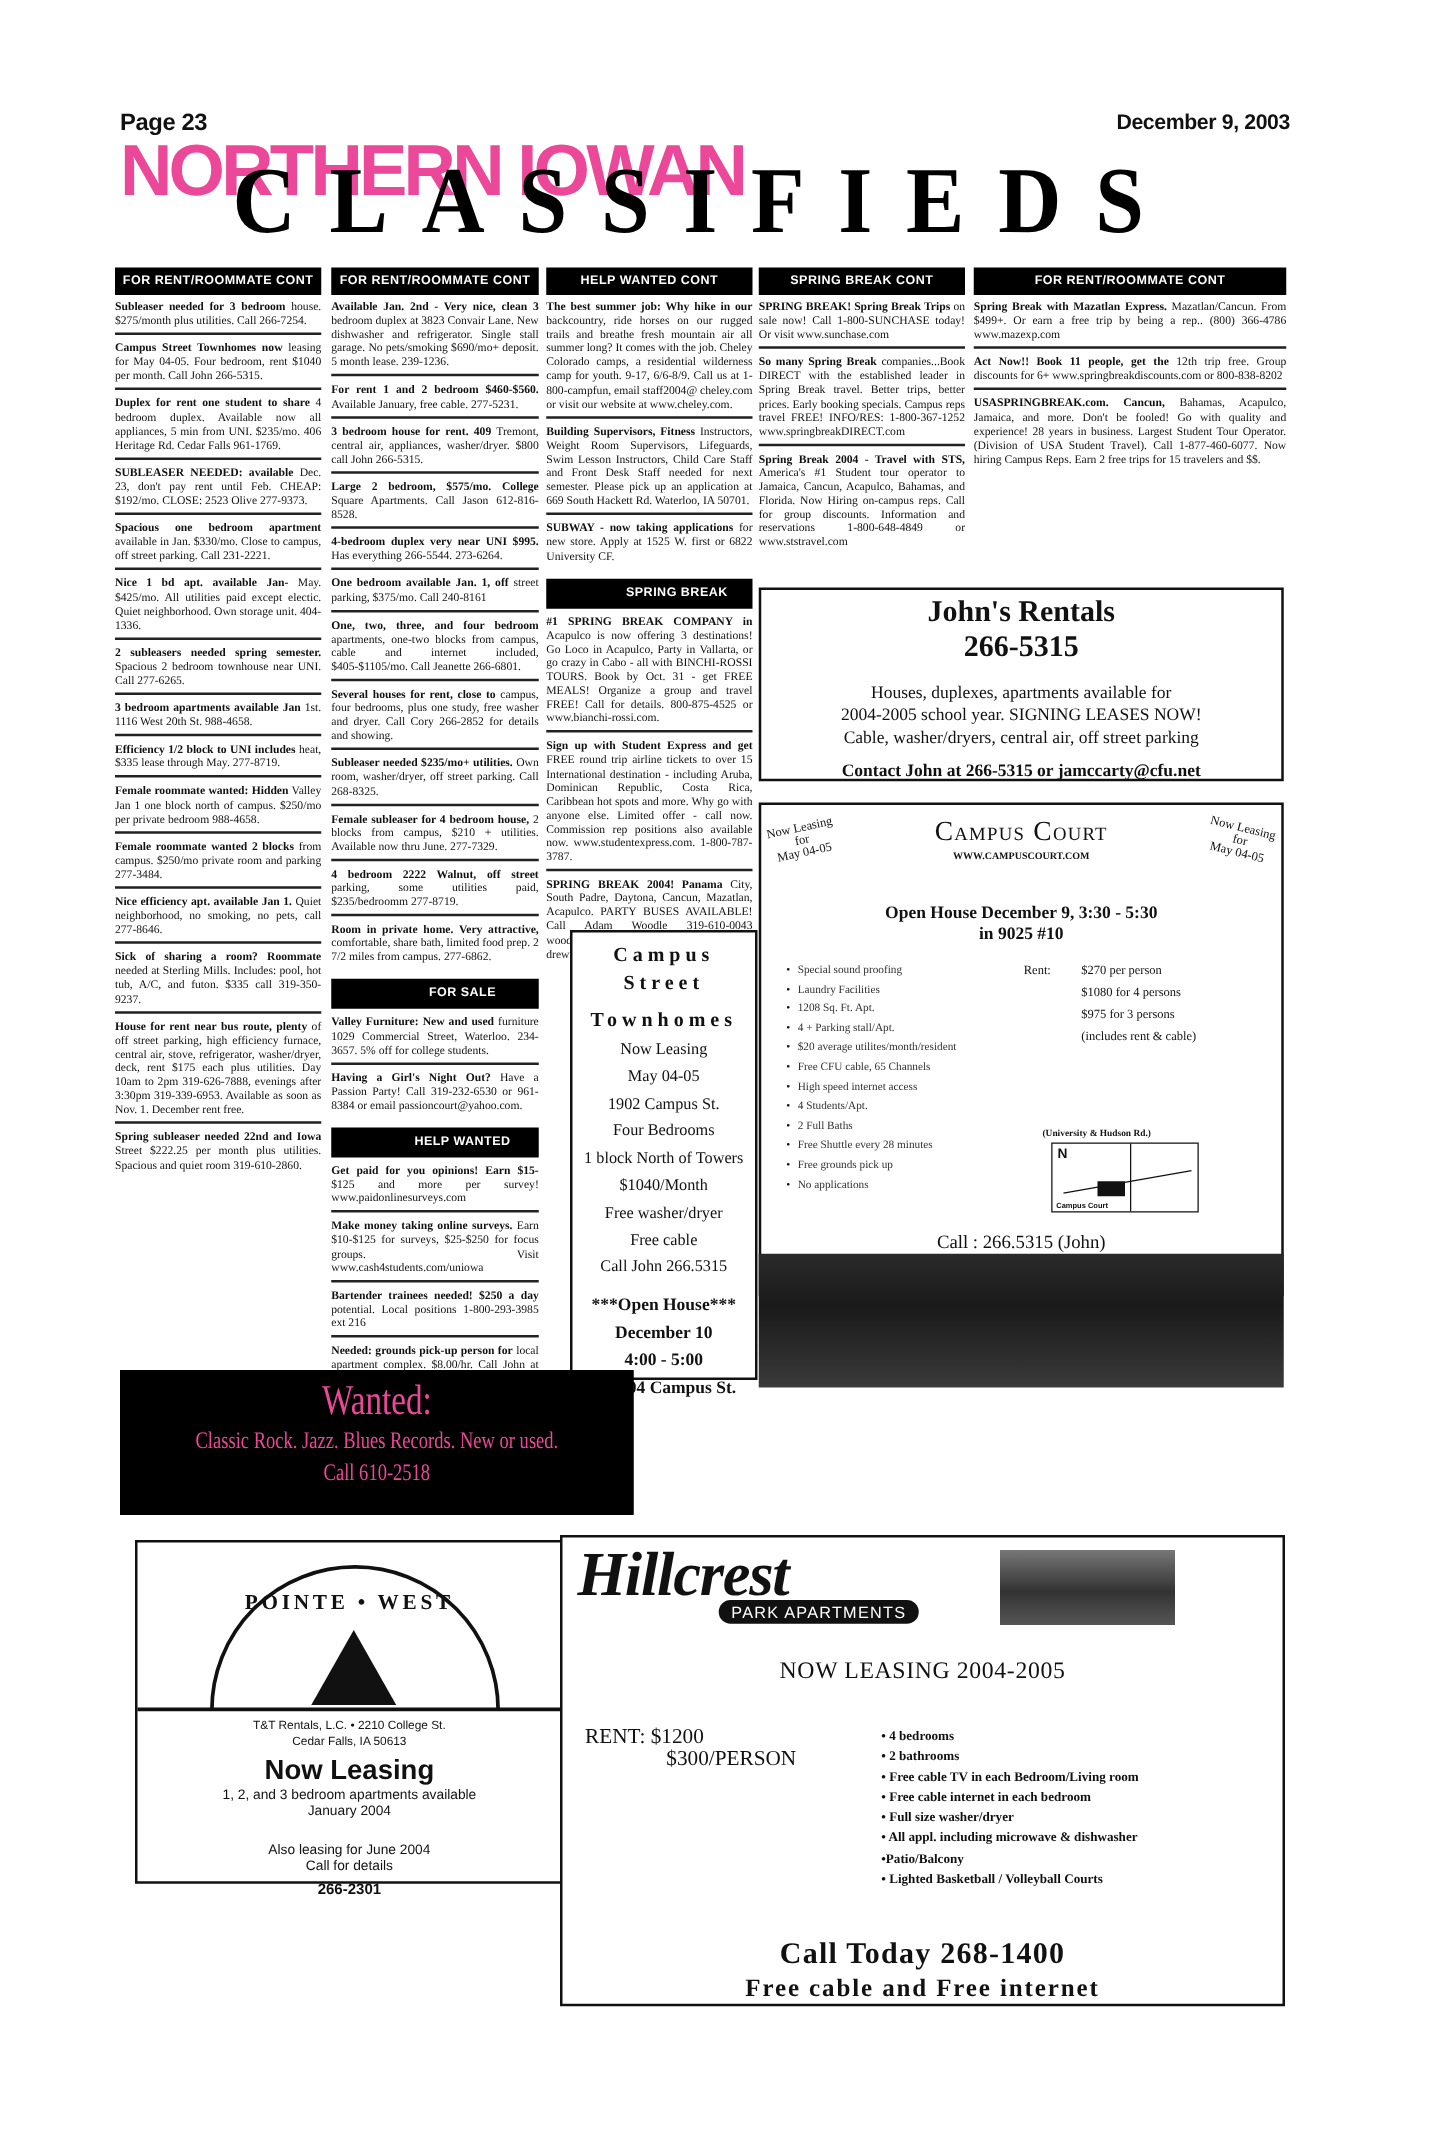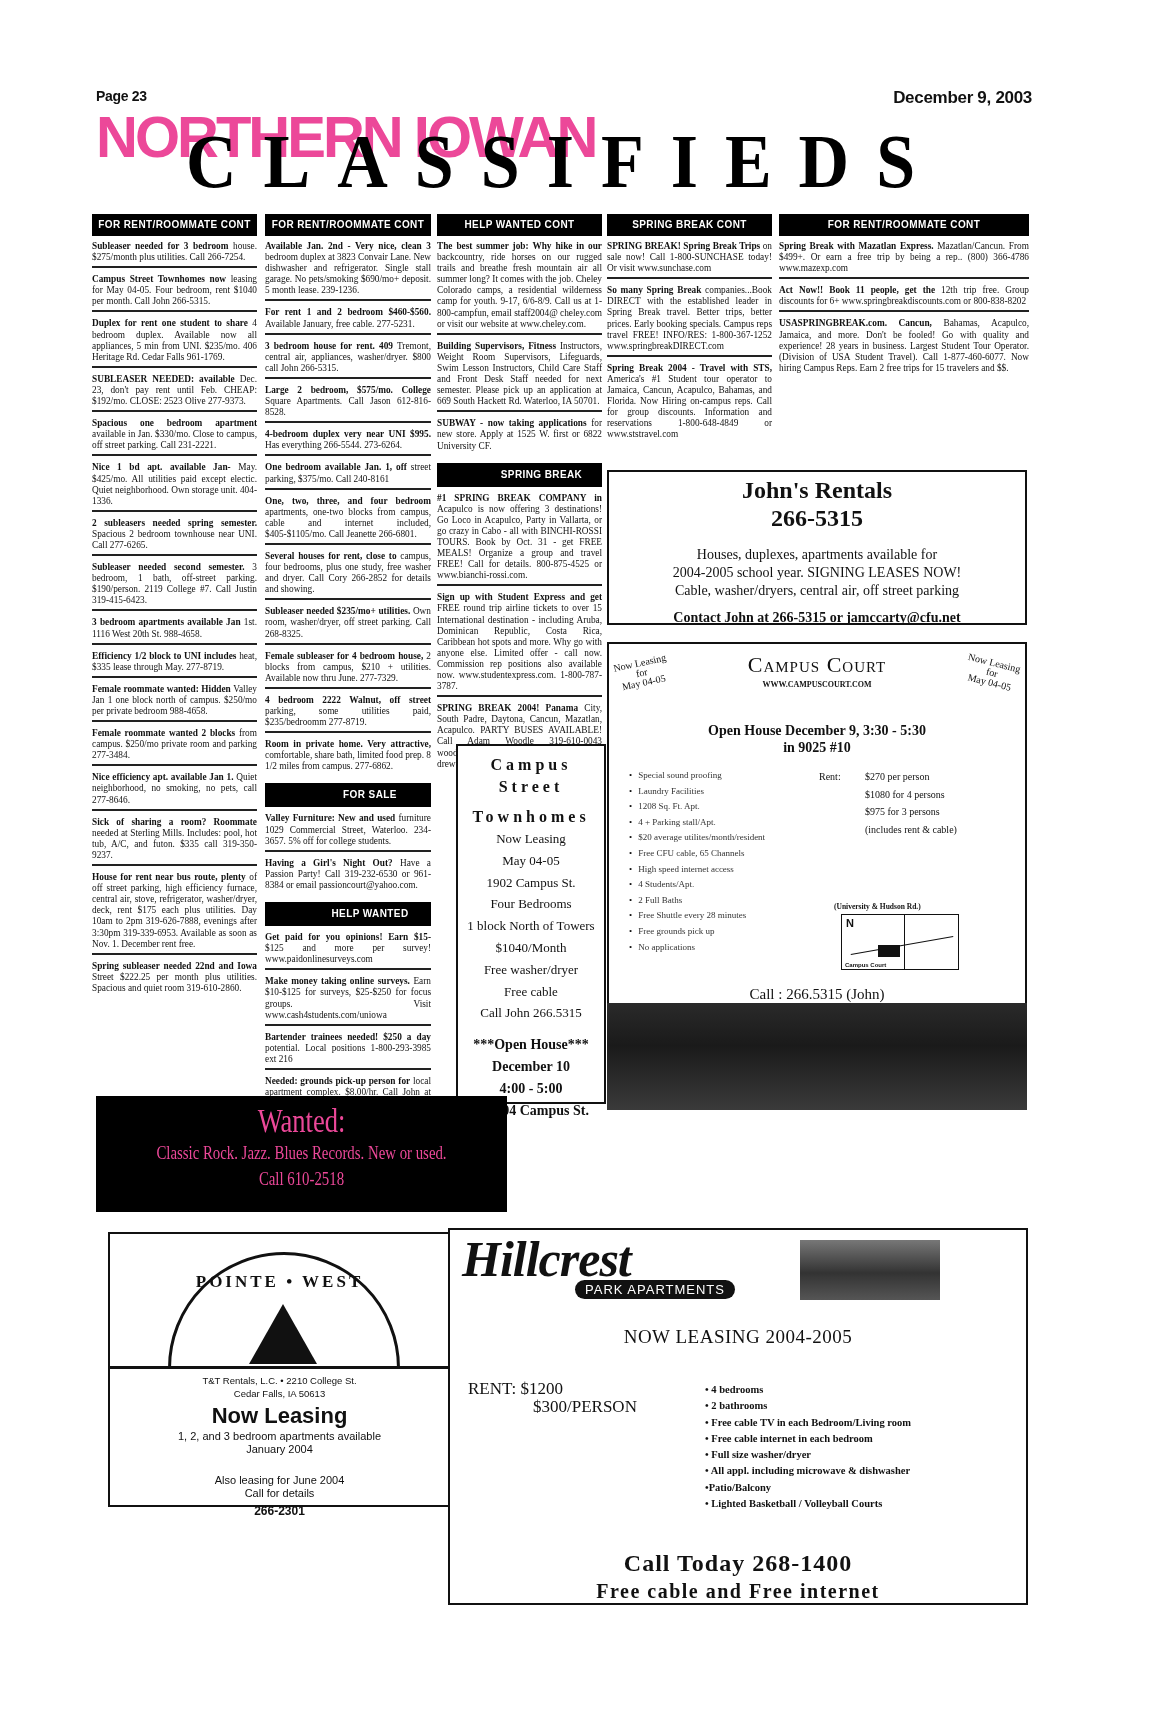--- a/index.html
+++ b/index.html
@@ -1,19 +1,19 @@
 <!DOCTYPE html>
 <html><head>
 <meta charset="utf-8">
 <style>
   * { box-sizing: border-box; margin: 0; padding: 0; }
   html, body { width: 1150px; height: 1725px; background: #ffffff; overflow: hidden; }
   body { position: relative; font-family: "Liberation Serif", serif; color: #111; }
 
-  .page-num { position: absolute; left: 96px; top: 88px; font-family: "Liberation Sans", sans-serif; font-weight: bold; font-size: 14px; letter-spacing: -0.3px; }
+  .page-num { position: absolute; left: 96px; top: 88px; font-family: "Liberation Sans", sans-serif; font-weight: bold; font-size: 19px; letter-spacing: -0.3px; }
   .page-date { position: absolute; right: 118px; top: 88px; font-family: "Liberation Sans", sans-serif; font-weight: bold; font-size: 17px; letter-spacing: -0.3px; }
   .masthead-back { position: absolute; left: 96px; top: 108px; font-family: "Liberation Sans", sans-serif; font-weight: bold; font-size: 58px; color: #ec4899; letter-spacing: -3px; line-height: 1; }
   .masthead-front { position: absolute; left: 186px; top: 124px; font-family: "Liberation Serif", serif; font-weight: bold; font-size: 70px; color: #000; letter-spacing: 27px; line-height: 1; transform: scaleY(1.08); transform-origin: top left; }
 
   .col { position: absolute; top: 214px; font-size: 9.3px; line-height: 11.1px; text-align: justify; }
   .col-header { background: #000; color: #fff; font-family: "Liberation Sans", sans-serif; font-weight: bold; font-size: 10px; text-align: center; letter-spacing: 0.4px; height: 22px; line-height: 22px; margin-bottom: 3px; }
   .section-header { background: #000; color: #fff; font-family: "Liberation Sans", sans-serif; font-weight: bold; font-size: 10px; text-align: center; letter-spacing: 0.4px; height: 24px; line-height: 24px; margin: 8px 0 4px 0; padding-left: 44px; }
   .ad { padding: 2px 0 3px 0; border-bottom: 2px solid #222; margin-bottom: 4px; }
   .ad:last-child { border-bottom: none; }
   .ad-head { font-weight: bold; }
@@ -85,21 +85,20 @@
 
 <div class="col" style="left:92px; width:165px;">
   <div class="col-header">FOR RENT/ROOMMATE CONT</div>
   <div class="ad"><span class="ad-head">Subleaser needed for 3 bedroom</span> <span>house. $275/month plus utilities. Call 266-7254.</span></div>
   <div class="ad"><span class="ad-head">Campus Street Townhomes now</span> <span>leasing for May 04-05. Four bedroom, rent $1040 per month. Call John 266-5315.</span></div>
   <div class="ad"><span class="ad-head">Duplex for rent one student to share</span> <span>4 bedroom duplex. Available now all appliances, 5 min from UNI. $235/mo. 406 Heritage Rd. Cedar Falls 961-1769.</span></div>
   <div class="ad"><span class="ad-head">SUBLEASER NEEDED: available</span> <span>Dec. 23, don't pay rent until Feb. CHEAP: $192/mo. CLOSE: 2523 Olive 277-9373.</span></div>
   <div class="ad"><span class="ad-head">Spacious one bedroom apartment</span> <span>available in Jan. $330/mo. Close to campus, off street parking. Call 231-2221.</span></div>
   <div class="ad"><span class="ad-head">Nice 1 bd apt. available Jan-</span> <span>May. $425/mo. All utilities paid except electic. Quiet neighborhood. Own storage unit. 404-1336.</span></div>
   <div class="ad"><span class="ad-head">2 subleasers needed spring semester.</span> <span>Spacious 2 bedroom townhouse near UNI. Call 277-6265.</span></div>
-  <div class="ad"><span class="ad-head">Subleaser needed second semester.</span> <span>3 bedroom, 1 bath, off-street parking. $190/person. 2119 College #7. Call Justin 319-415-6423.</span></div>
   <div class="ad"><span class="ad-head">3 bedroom apartments available Jan</span> <span>1st. 1116 West 20th St. 988-4658.</span></div>
   <div class="ad"><span class="ad-head">Efficiency 1/2 block to UNI includes</span> <span>heat, $335 lease through May. 277-8719.</span></div>
   <div class="ad"><span class="ad-head">Female roommate wanted: Hidden</span> <span>Valley Jan 1 one block north of campus. $250/mo per private bedroom 988-4658.</span></div>
   <div class="ad"><span class="ad-head">Female roommate wanted 2 blocks</span> <span>from campus. $250/mo private room and parking 277-3484.</span></div>
   <div class="ad"><span class="ad-head">Nice efficiency apt. available Jan 1.</span> <span>Quiet neighborhood, no smoking, no pets, call 277-8646.</span></div>
   <div class="ad"><span class="ad-head">Sick of sharing a room? Roommate</span> <span>needed at Sterling Mills. Includes: pool, hot tub, A/C, and futon. $335 call 319-350-9237.</span></div>
   <div class="ad"><span class="ad-head">House for rent near bus route, plenty</span> <span>of off street parking, high efficiency furnace, central air, stove, refrigerator, washer/dryer, deck, rent $175 each plus utilities. Day 10am to 2pm 319-626-7888, evenings after 3:30pm 319-339-6953. Available as soon as Nov. 1. December rent free.</span></div>
   <div class="ad"><span class="ad-head">Spring subleaser needed 22nd and Iowa</span> <span>Street $222.25 per month plus utilities. Spacious and quiet room 319-610-2860.</span></div>
 </div>
 
@@ -109,21 +108,21 @@
   <div class="ad"><span class="ad-head">For rent 1 and 2 bedroom $460-$560.</span> <span>Available January, free cable. 277-5231.</span></div>
   <div class="ad"><span class="ad-head">3 bedroom house for rent. 409</span> <span>Tremont, central air, appliances, washer/dryer. $800 call John 266-5315.</span></div>
   <div class="ad"><span class="ad-head">Large 2 bedroom, $575/mo. College</span> <span>Square Apartments. Call Jason 612-816-8528.</span></div>
   <div class="ad"><span class="ad-head">4-bedroom duplex very near UNI $995.</span> <span>Has everything 266-5544. 273-6264.</span></div>
   <div class="ad"><span class="ad-head">One bedroom available Jan. 1, off</span> <span>street parking, $375/mo. Call 240-8161</span></div>
   <div class="ad"><span class="ad-head">One, two, three, and four bedroom</span> <span>apartments, one-two blocks from campus, cable and internet included, $405-$1105/mo. Call Jeanette 266-6801.</span></div>
   <div class="ad"><span class="ad-head">Several houses for rent, close to</span> <span>campus, four bedrooms, plus one study, free washer and dryer. Call Cory 266-2852 for details and showing.</span></div>
   <div class="ad"><span class="ad-head">Subleaser needed $235/mo+ utilities.</span> <span>Own room, washer/dryer, off street parking. Call 268-8325.</span></div>
   <div class="ad"><span class="ad-head">Female subleaser for 4 bedroom house,</span> <span>2 blocks from campus, $210 + utilities. Available now thru June. 277-7329.</span></div>
   <div class="ad"><span class="ad-head">4 bedroom 2222 Walnut, off street</span> <span>parking, some utilities paid, $235/bedroomm 277-8719.</span></div>
-  <div class="ad" style="border-bottom:none;"><span class="ad-head">Room in private home. Very attractive,</span> <span>comfortable, share bath, limited food prep. 8 1/2 miles from campus. 277-6862.</span></div>
+  <div class="ad" style="border-bottom:none;"><span class="ad-head">Room in private home. Very attractive,</span> <span>comfortable, share bath, limited food prep. 2 7/2 miles from campus. 277-6862.</span></div>
   <div class="section-header">FOR SALE</div>
   <div class="ad"><span class="ad-head">Valley Furniture: New and used</span> <span>furniture 1029 Commercial Street, Waterloo. 234-3657. 5% off for college students.</span></div>
   <div class="ad" style="border-bottom:none;"><span class="ad-head">Having a Girl's Night Out?</span> <span>Have a Passion Party! Call 319-232-6530 or 961-8384 or email passioncourt@yahoo.com.</span></div>
   <div class="section-header">HELP WANTED</div>
   <div class="ad"><span class="ad-head">Get paid for you opinions! Earn $15-</span> <span>$125 and more per survey! www.paidonlinesurveys.com</span></div>
   <div class="ad"><span class="ad-head">Make money taking online surveys.</span> <span>Earn $10-$125 for surveys, $25-$250 for focus groups. Visit www.cash4students.com/uniowa</span></div>
   <div class="ad"><span class="ad-head">Bartender trainees needed! $250 a day</span> <span>potential. Local positions 1-800-293-3985 ext 216</span></div>
   <div class="ad" style="border-bottom:none;"><span class="ad-head">Needed: grounds pick-up person for</span> <span>local apartment complex. $8.00/hr. Call John at 266-5315.</span></div>
 </div>
 

